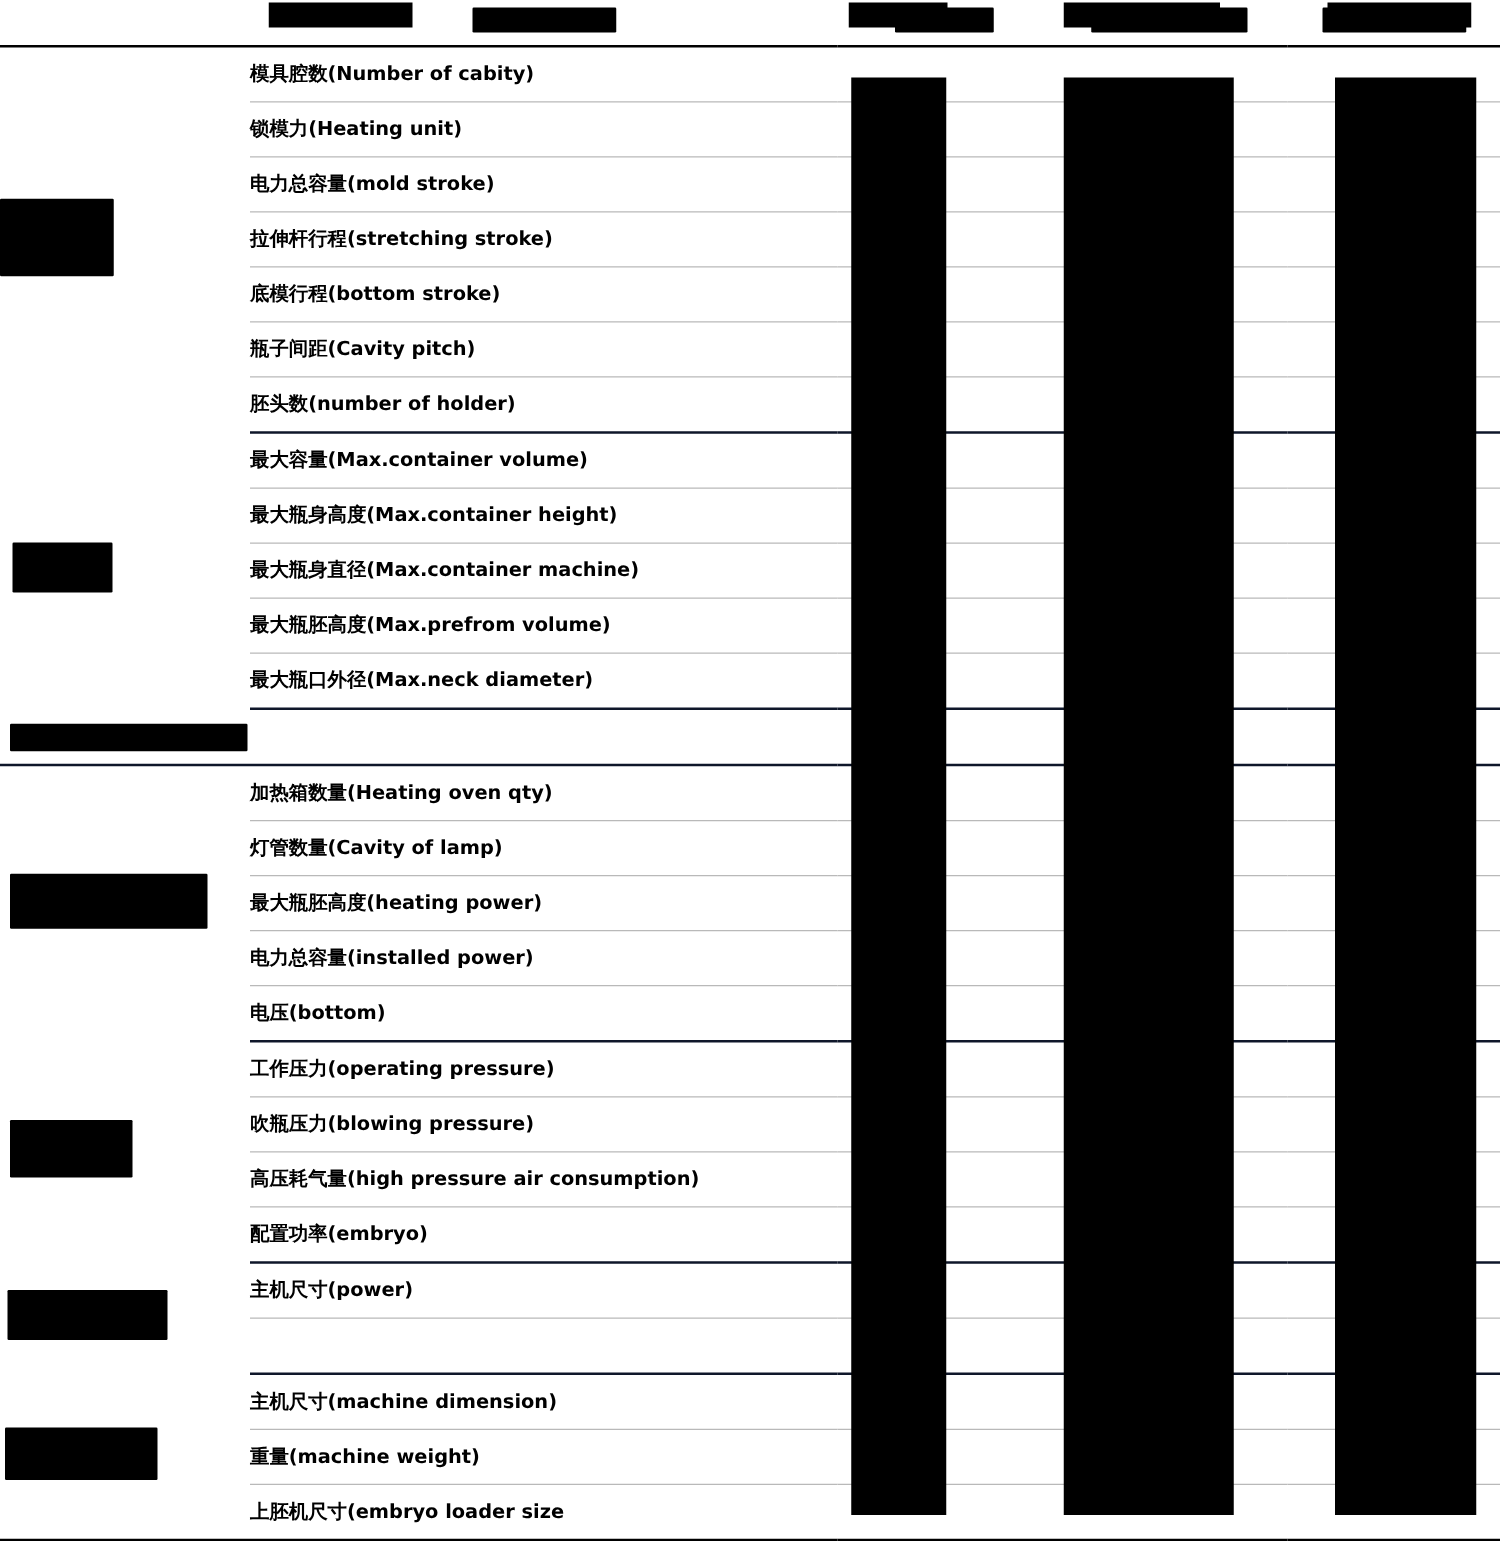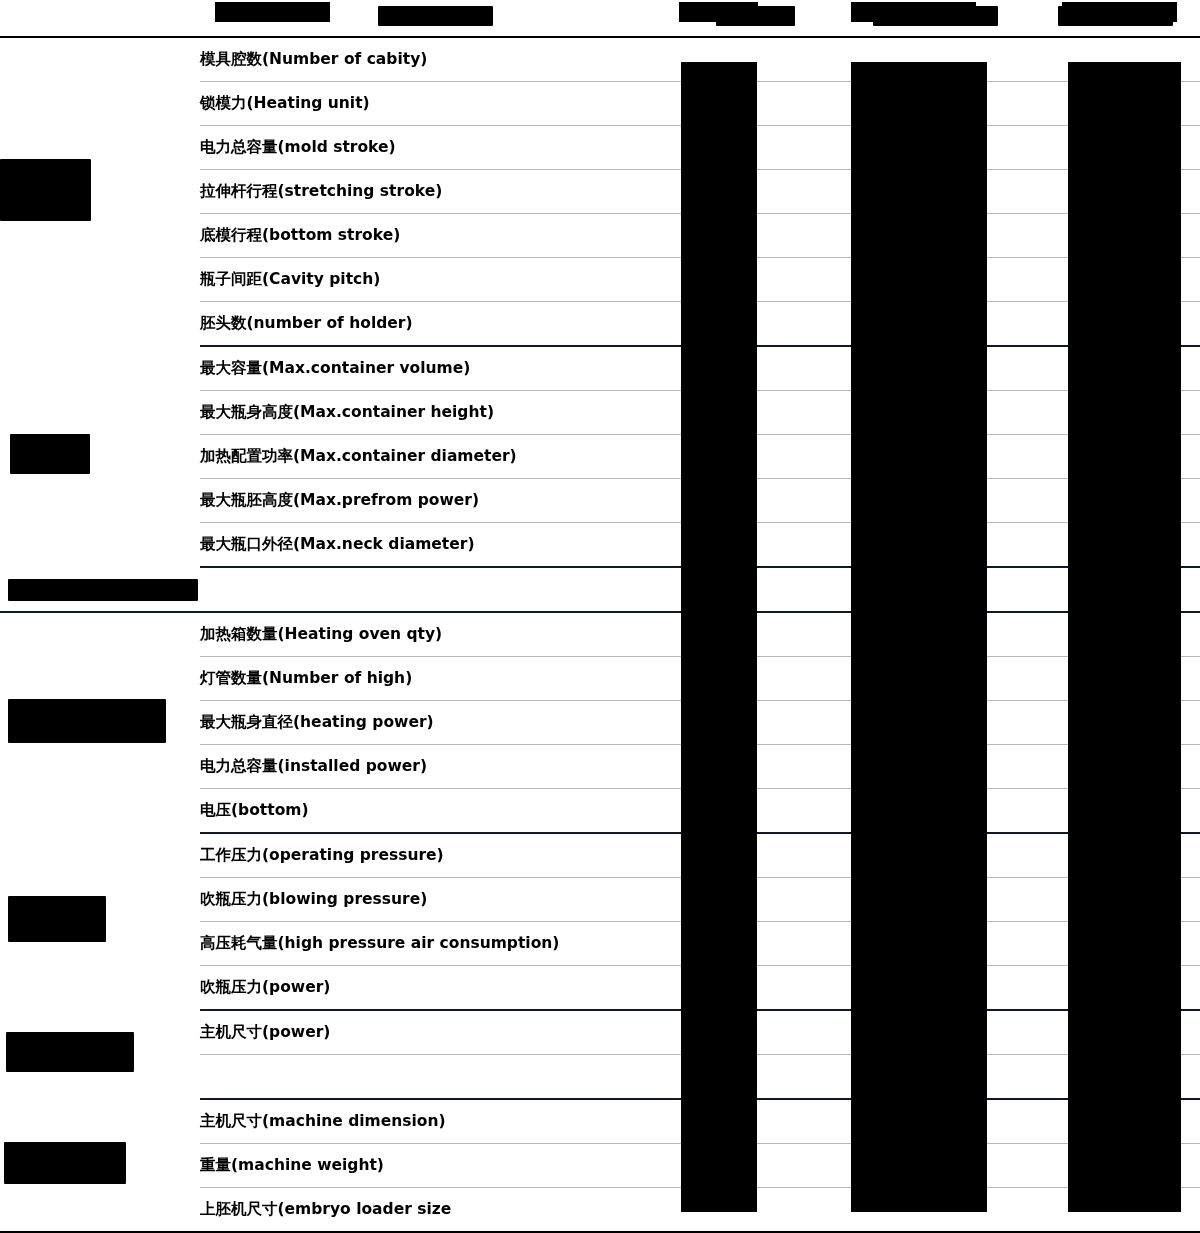--- a/index.html
+++ b/index.html
@@ -210,27 +210,27 @@
         <td class="val"></td>
         <td class="val"></td>
       </tr>
       <tr class="data">
         <td class="item">最大瓶身高度(Max.container height)</td>
         <td class="val"></td>
         <td class="val"></td>
         <td class="val"></td>
       </tr>
       <tr class="data">
-        <td class="item">加热配置功率(Max.container diameter)</td>
-        <td class="val"></td>
-        <td class="val"></td>
-        <td class="val"></td>
-      </tr>
-      <tr class="data">
-        <td class="item">最大瓶胚高度(Max.prefrom power)</td>
+        <td class="item">最大瓶身直径(Max.container machine)</td>
+        <td class="val"></td>
+        <td class="val"></td>
+        <td class="val"></td>
+      </tr>
+      <tr class="data">
+        <td class="item">最大瓶胚高度(Max.prefrom volume)</td>
         <td class="val"></td>
         <td class="val"></td>
         <td class="val"></td>
       </tr>
       <tr class="data grpend">
         <td class="item">最大瓶口外径(Max.neck diameter)</td>
         <td class="val"></td>
         <td class="val"></td>
         <td class="val"></td>
       </tr>
@@ -247,27 +247,27 @@
       <tr class="data">
         <td class="grp" rowspan="5">
           <span class="grp-blk" style="width:158px;height:44px;margin-left:8px"></span>
         </td>
         <td class="item">加热箱数量(Heating oven qty)</td>
         <td class="val"></td>
         <td class="val"></td>
         <td class="val"></td>
       </tr>
       <tr class="data">
-        <td class="item">灯管数量(Number of high)</td>
-        <td class="val"></td>
-        <td class="val"></td>
-        <td class="val"></td>
-      </tr>
-      <tr class="data">
-        <td class="item">最大瓶身直径(heating power)</td>
+        <td class="item">灯管数量(Cavity of lamp)</td>
+        <td class="val"></td>
+        <td class="val"></td>
+        <td class="val"></td>
+      </tr>
+      <tr class="data">
+        <td class="item">最大瓶胚高度(heating power)</td>
         <td class="val"></td>
         <td class="val"></td>
         <td class="val"></td>
       </tr>
       <tr class="data">
         <td class="item">电力总容量(installed power)</td>
         <td class="val"></td>
         <td class="val"></td>
         <td class="val"></td>
       </tr>
@@ -293,21 +293,21 @@
         <td class="val"></td>
         <td class="val"></td>
       </tr>
       <tr class="data">
         <td class="item">高压耗气量(high pressure air consumption)</td>
         <td class="val"></td>
         <td class="val"></td>
         <td class="val"></td>
       </tr>
       <tr class="data grpend">
-        <td class="item">吹瓶压力(power)</td>
+        <td class="item">配置功率(embryo)</td>
         <td class="val"></td>
         <td class="val"></td>
         <td class="val"></td>
       </tr>
 
       <tr class="data">
         <td class="grp" rowspan="2">
           <span class="grp-blk" style="width:128px;height:40px;margin-left:6px"></span>
         </td>
         <td class="item">主机尺寸(power)</td>

